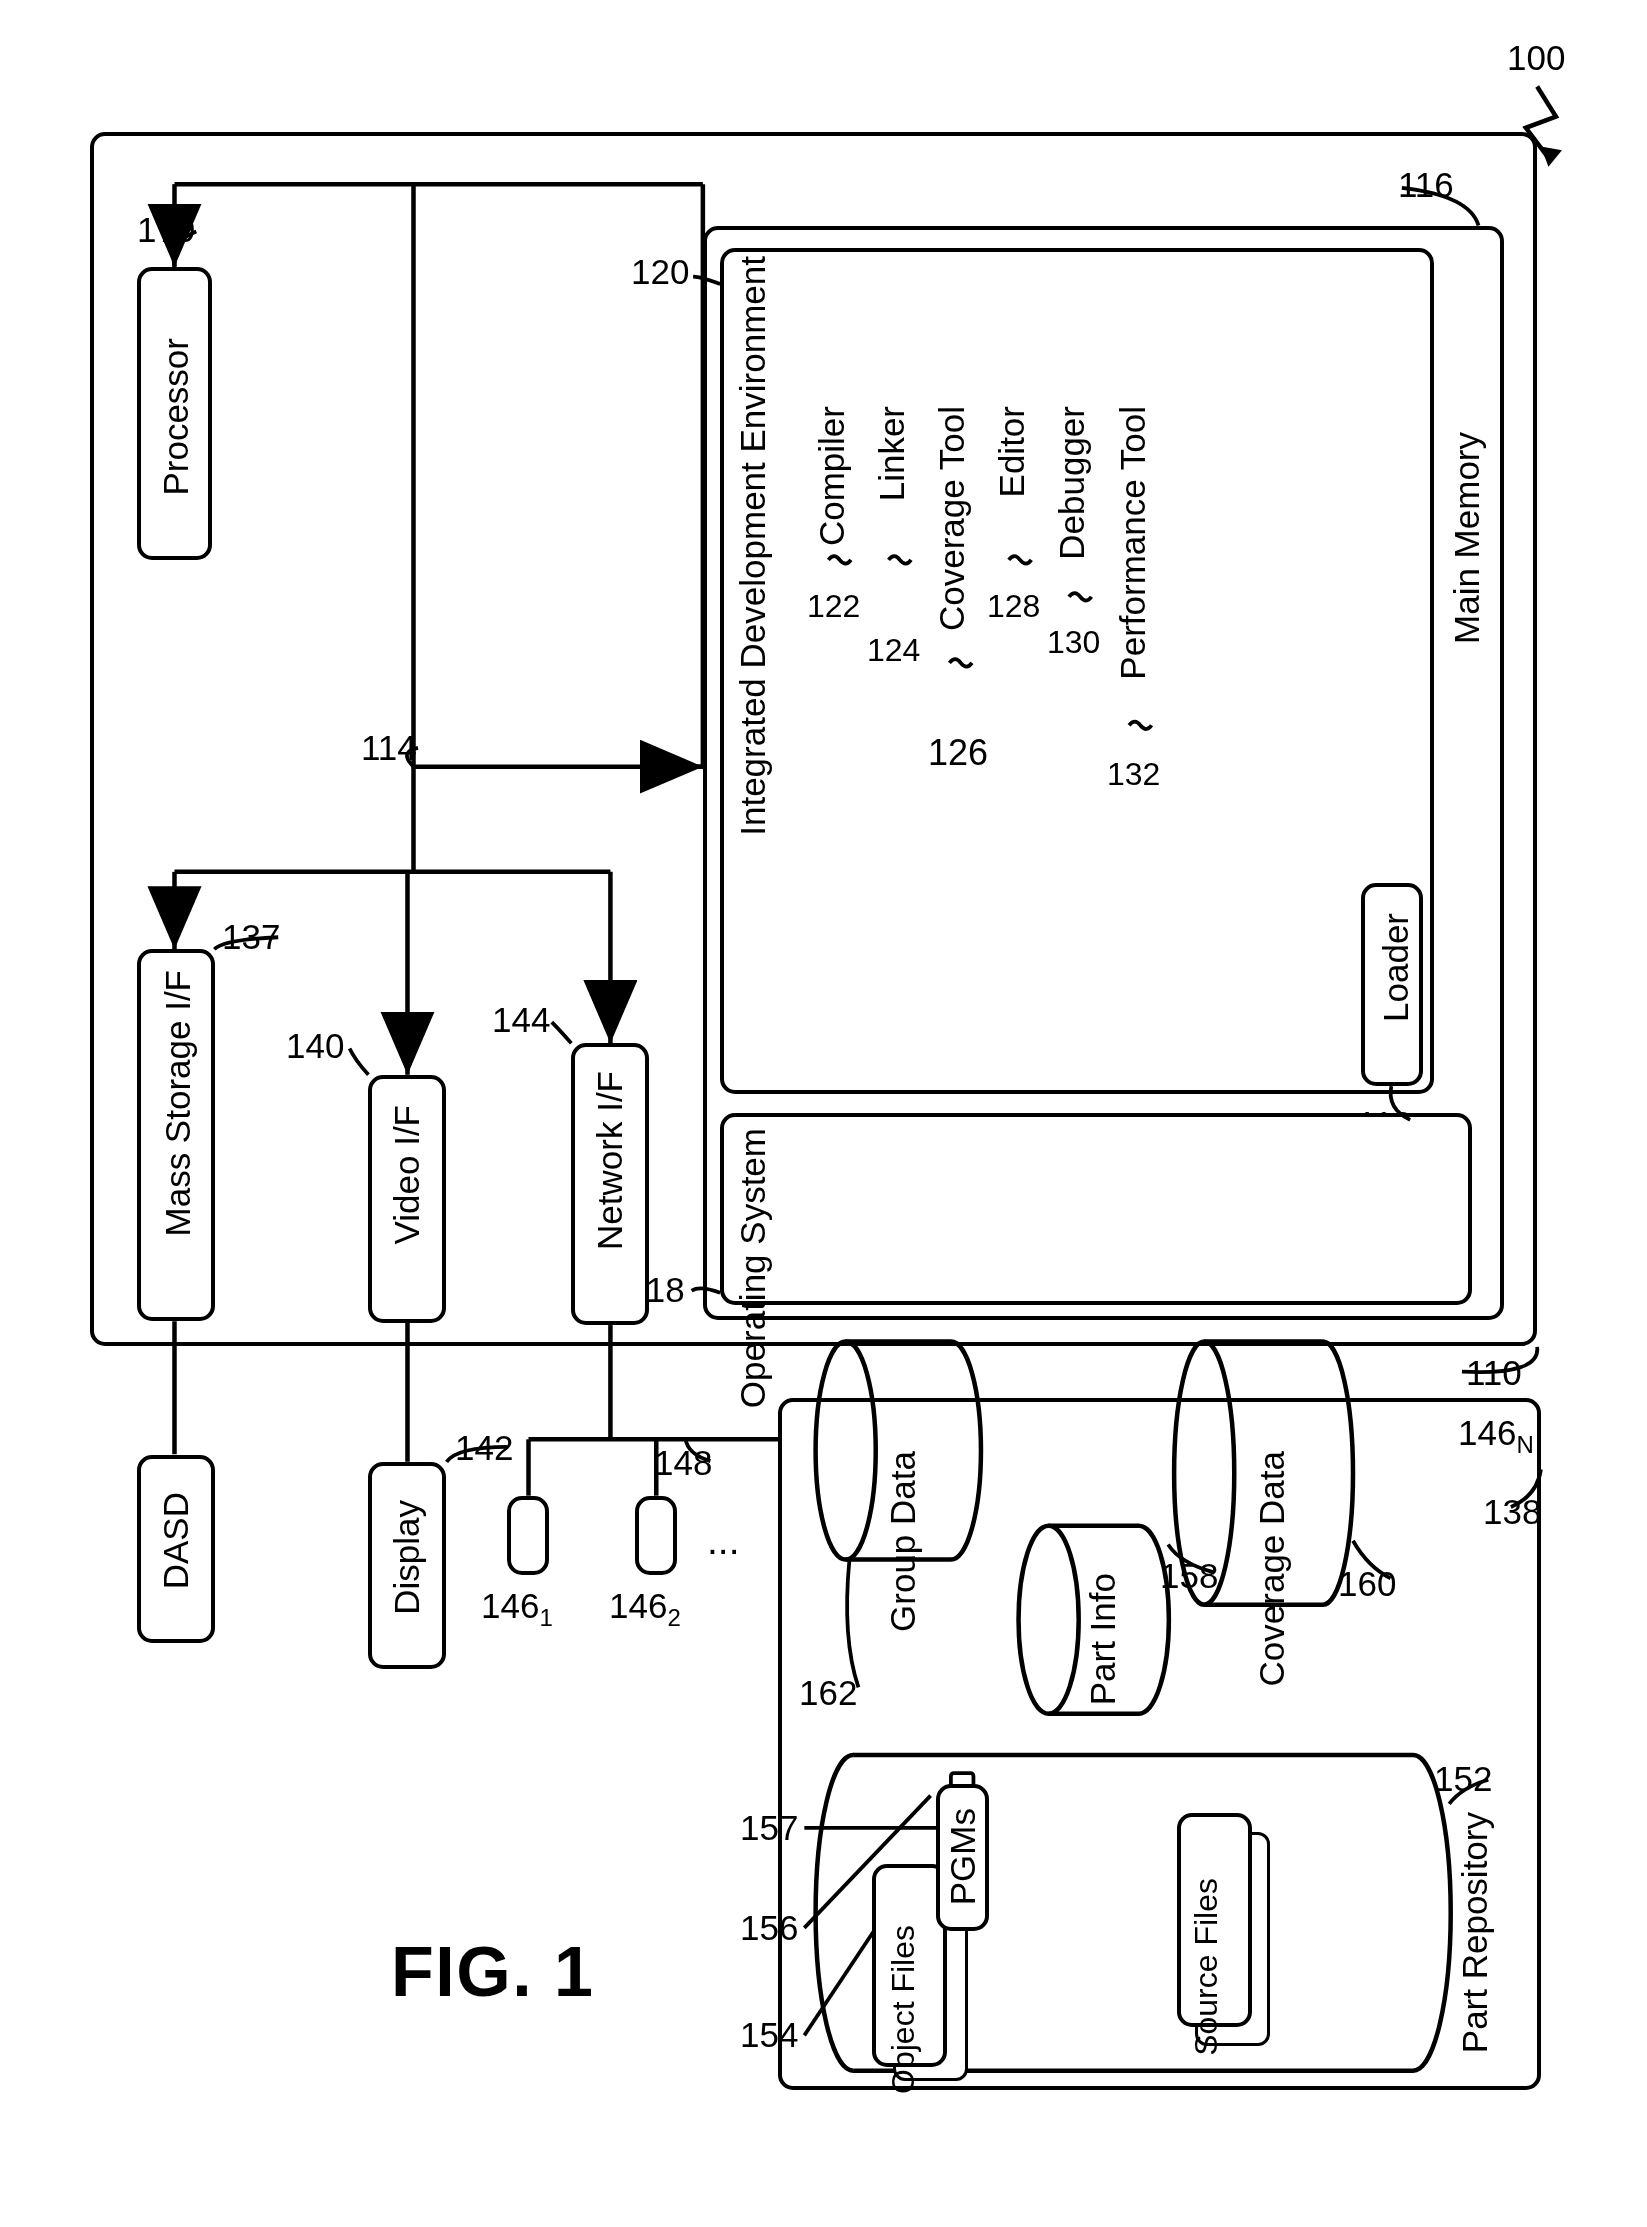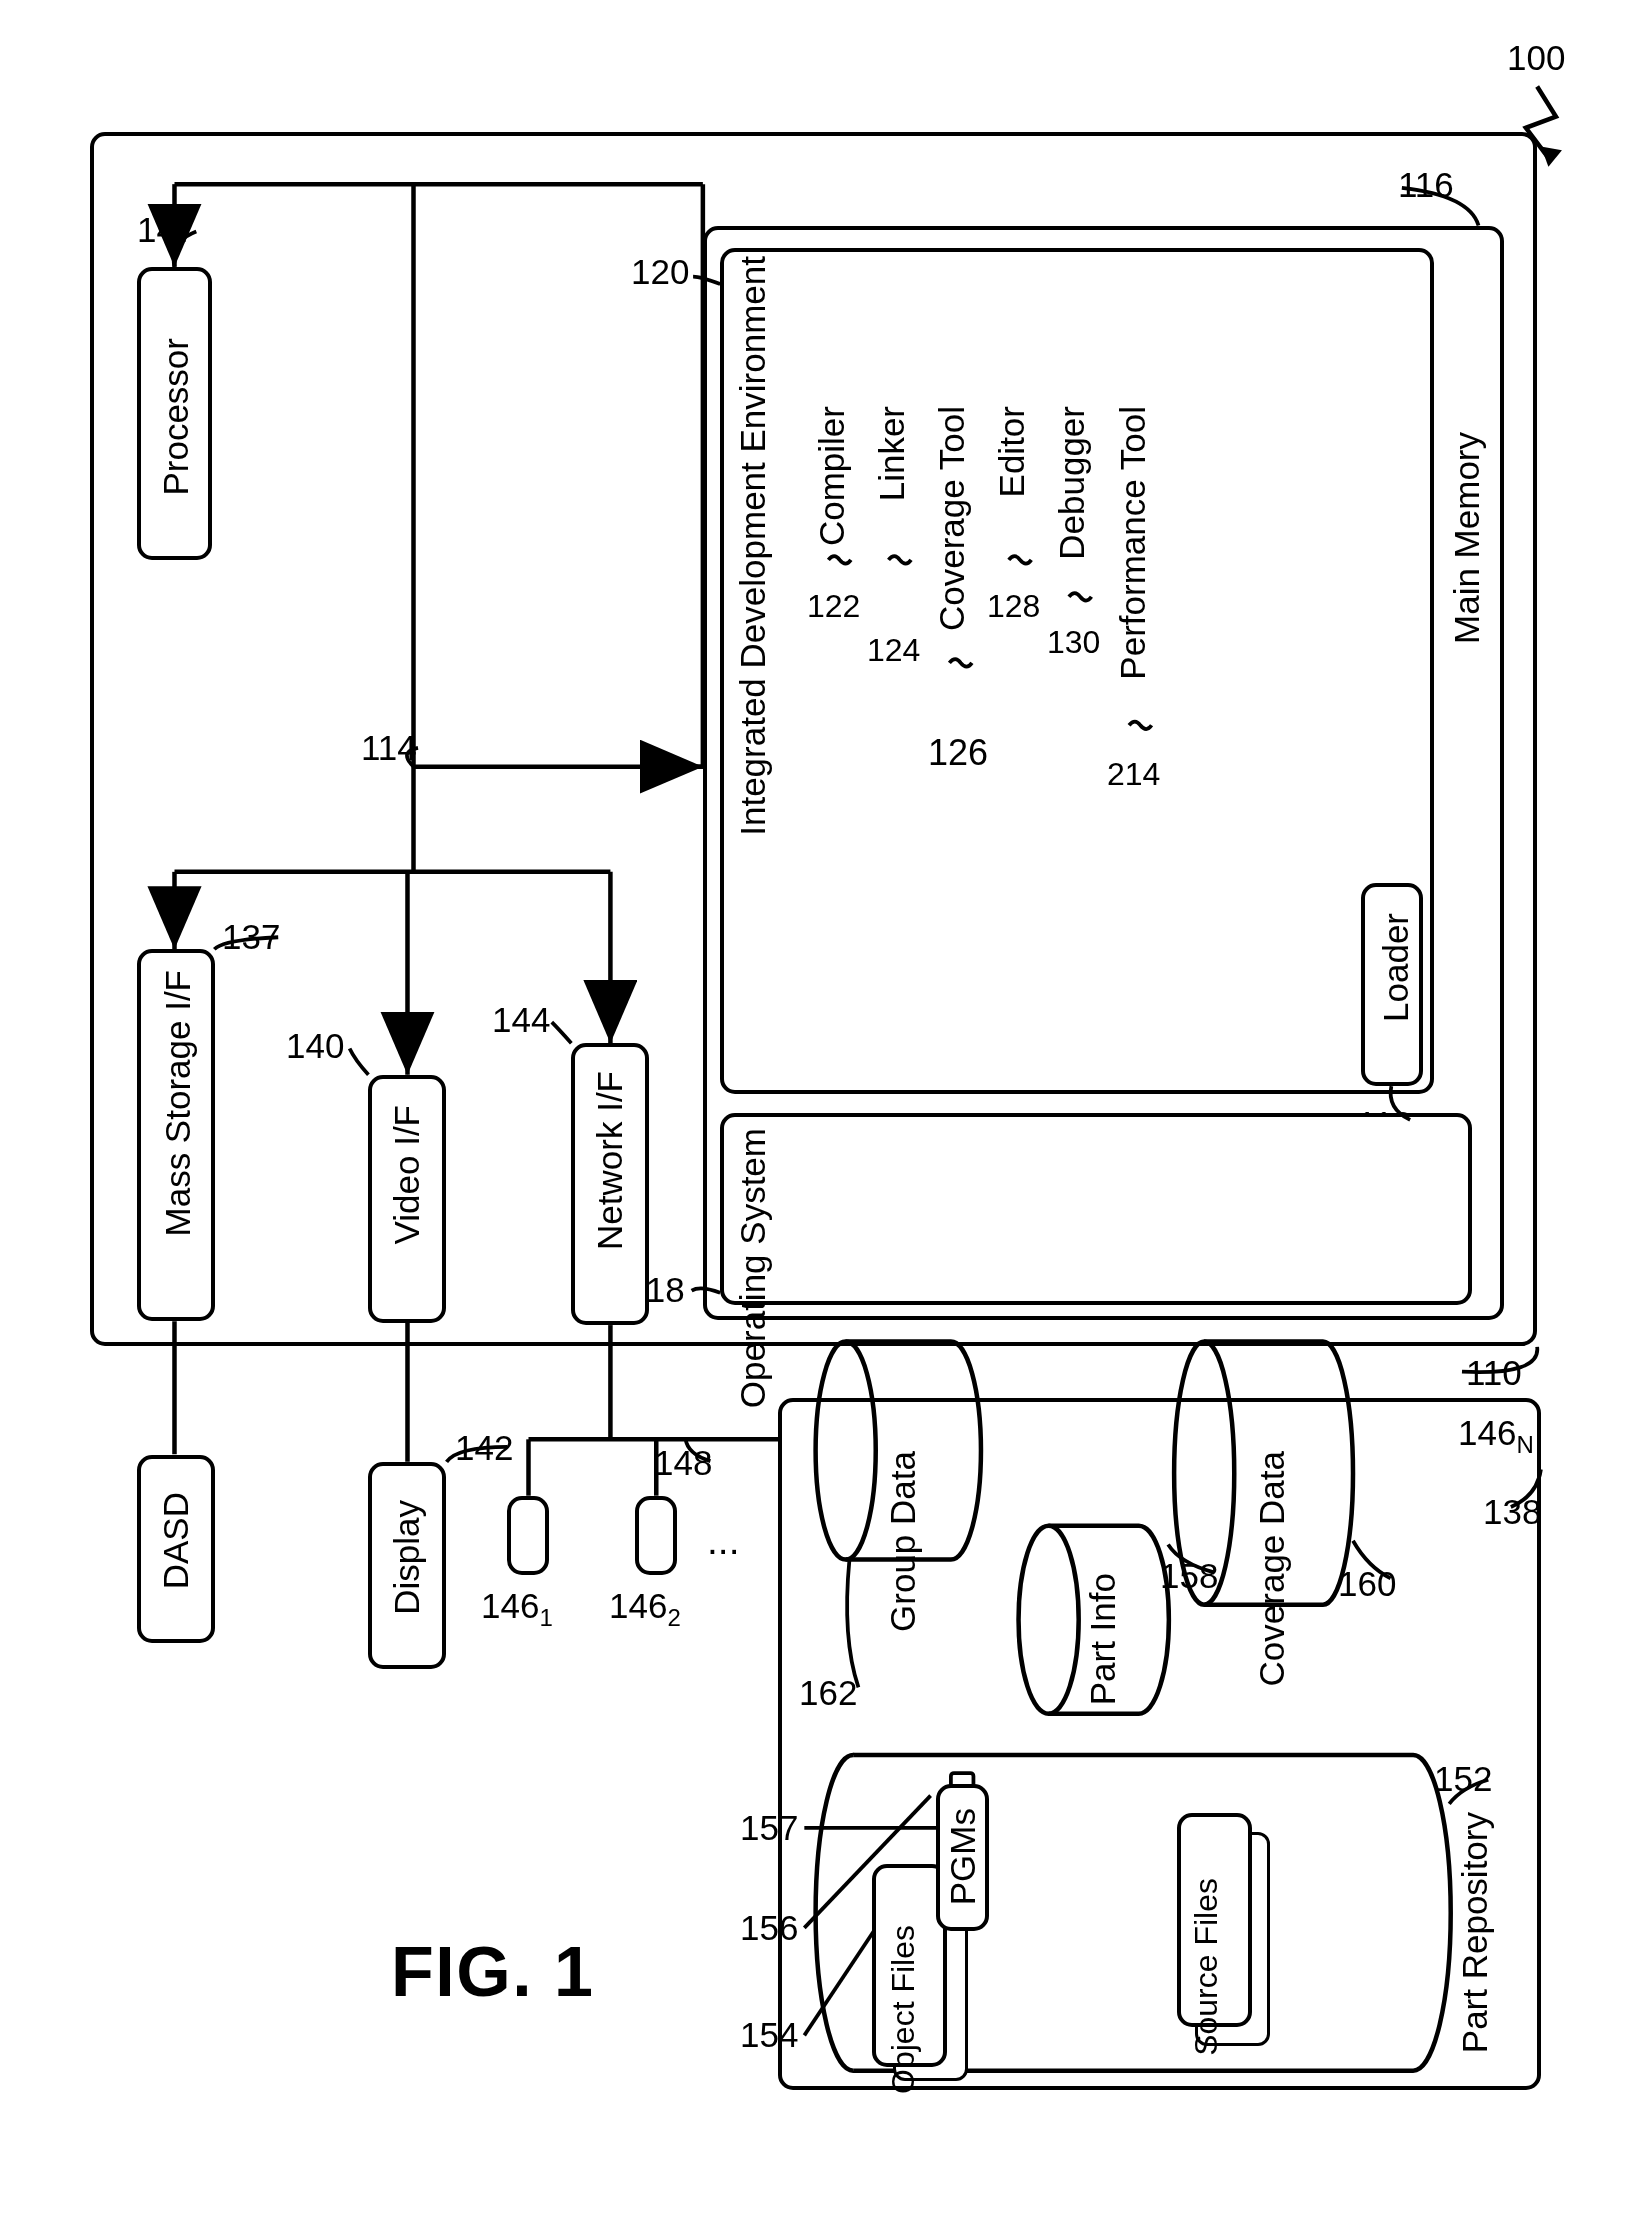--- a/index.html
+++ b/index.html
@@ -56,21 +56,21 @@
 
 <div class="container">
 
   <div class="label" style="left: 1507px; top: 38px;">100</div>
 
   <div class="box" style="left: 90px; top: 132px; width: 1447px; height: 1214px;"></div>
   <div class="label" style="left: 1466px; top: 1353px;">110</div>
 
   <div class="box" style="left: 137px; top: 267px; width: 75px; height: 293px;"></div>
   <div class="label vertical-text" style="left: 156px; top: 338px;">Processor</div>
-  <div class="label" style="left: 137px; top: 210px;">147</div>
+  <div class="label" style="left: 137px; top: 210px;">179</div>
 
   <div class="box" style="left: 703px; top: 226px; width: 801px; height: 1094px;"></div>
   <div class="label vertical-text" style="left: 1447px; top: 432px;">Main Memory</div>
   <div class="label" style="left: 1398px; top: 165px;">116</div>
 
   <div class="box" style="left: 720px; top: 248px; width: 714px; height: 846px;"></div>
   <div class="label vertical-text" style="left: 733px; top: 256px; font-size: 35px;">Integrated Development Environment</div>
   <div class="label" style="left: 631px; top: 252px;">120</div>
 
   <div class="label vertical-text" style="left: 812px; top: 406px;">Compiler</div>
@@ -82,21 +82,21 @@
   <div class="label vertical-text" style="left: 932px; top: 406px;">Coverage Tool</div>
   <div class="label" style="left: 928px; top: 732px; font-size: 36px;">126</div>
 
   <div class="label vertical-text" style="left: 992px; top: 406px;">Editor</div>
   <div class="label" style="left: 987px; top: 588px; font-size: 32px;">128</div>
 
   <div class="label vertical-text" style="left: 1052px; top: 406px;">Debugger</div>
   <div class="label" style="left: 1047px; top: 624px; font-size: 32px;">130</div>
 
   <div class="label vertical-text" style="left: 1113px; top: 406px;">Performance Tool</div>
-  <div class="label" style="left: 1107px; top: 756px; font-size: 32px;">214</div>
+  <div class="label" style="left: 1107px; top: 756px; font-size: 32px;">132</div>
 
   <div class="box" style="left: 1361px; top: 883px; width: 62px; height: 203px;"></div>
   <div class="label vertical-text" style="left: 1376px; top: 913px;">Loader</div>
   <div class="label" style="left: 1357px; top: 1104px;">119</div>
 
   <div class="box" style="left: 720px; top: 1113px; width: 752px; height: 192px;"></div>
   <div class="label vertical-text" style="left: 733px; top: 1128px; font-size: 35px;">Operating System</div>
   <div class="label" style="left: 629px; top: 1270px;">118</div>
 
   <div class="label" style="left: 361px; top: 728px;">114</div>

